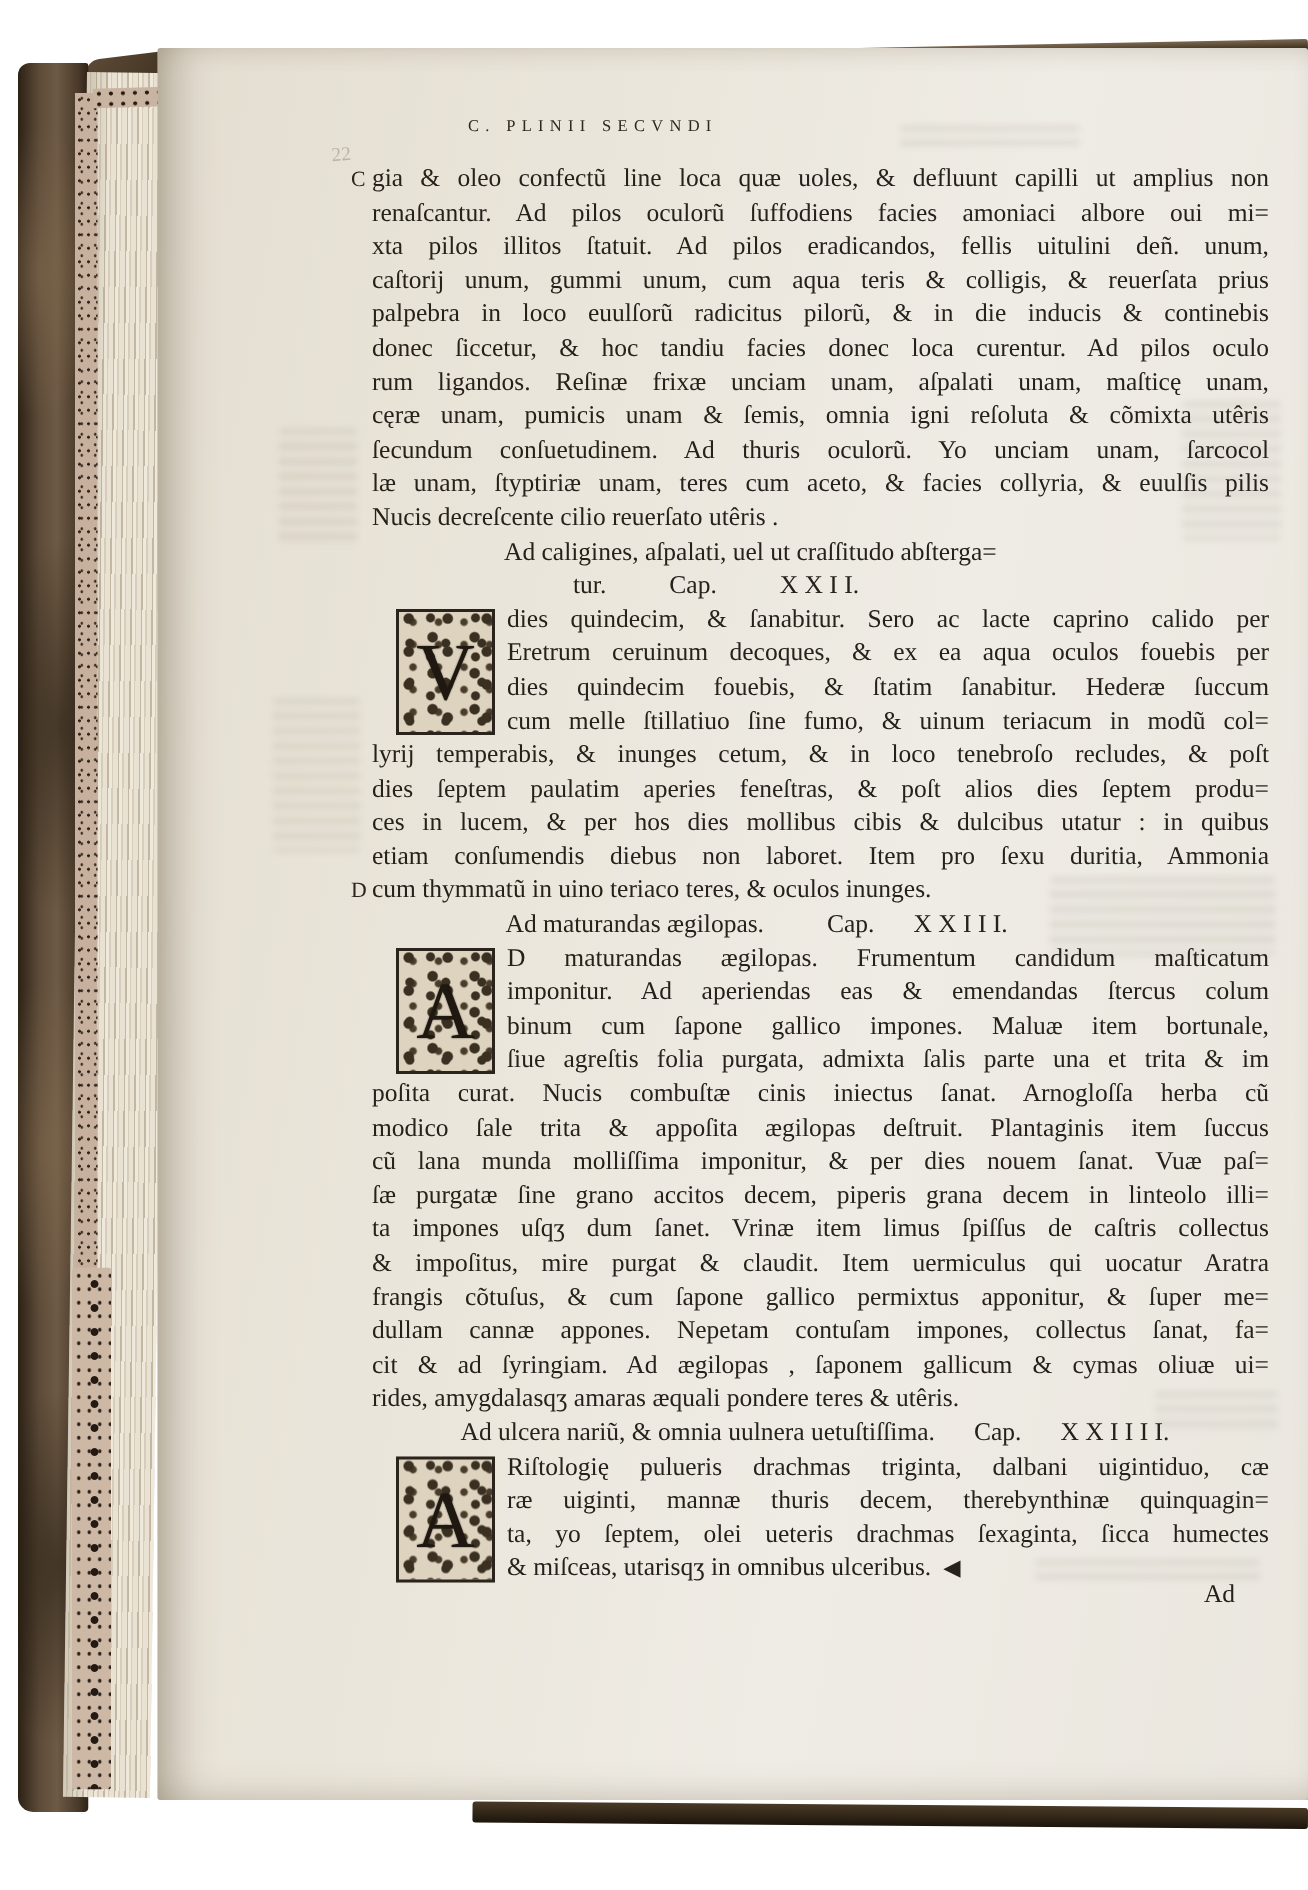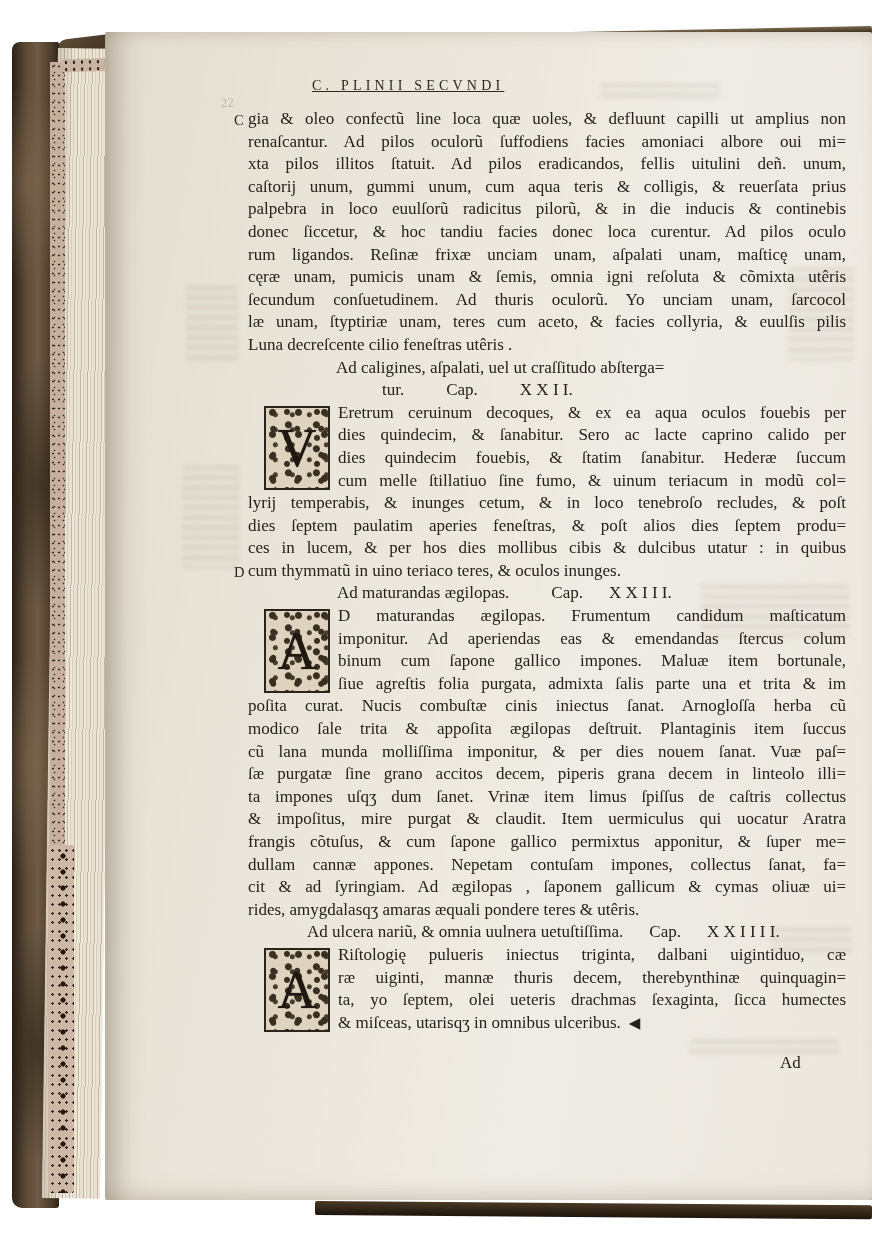--- a/index.html
+++ b/index.html
@@ -83,22 +83,22 @@
                inset 0 10px 18px -12px rgba(120,100,75,.22);
     border-radius:2px;
   }
   
   .smudge{
     background:repeating-linear-gradient(180deg,rgba(125,112,92,.16) 0 3px,rgba(125,112,92,.02) 3px 10px);
     filter:blur(2px);border-radius:3px;
   }
   
   .running-title{
-    left:312px;top:78px;font-size:14px;letter-spacing:4.2px;
-    color:#2e281f;white-space:nowrap;text-decoration:underline;
+    left:312px;top:78px;font-size:11px;letter-spacing:4.2px;
+    color:#2e281f;white-space:nowrap;
   }
   .pageno-faint{
     left:221px;top:95px;font-size:13px;color:#6d6150;opacity:.35;
     transform:rotate(-5deg);
   }
   .textblock{left:248px;top:108px;width:598px;}
   .line{
     height:22.6px;line-height:22.6px;font-size:17px;
     text-align:justify;text-align-last:justify;
     position:relative;white-space:nowrap0;
@@ -123,21 +123,21 @@
     background-size:26px 22px,30px 26px,28px 24px,24px 26px,17px 15px;
     display:flex;align-items:center;justify-content:center;
   }
   .initial span{
     font-size:54px;line-height:1;color:#1e1811;
     text-shadow:0 0 1px #1e1811;
   }
   .gap-sm{display:inline-block;width:42px;}
   .gap-md{display:inline-block;width:26px;}
   .endmark{font-size:15px;margin-left:8px;}
-  .catchword{left:780px;top:1053px;width:66px;text-align:left;font-size:17px;}
+  .catchword{left:780px;top:1053px;width:66px;text-align:center;font-size:17px;}
 </style>
 </head>
 <body>
 
 <div class="abs board-top"></div>
 <div class="abs board-corner-tl"></div>
 <div class="abs leather-left"></div>
 <div class="abs page-edges"></div>
 <div class="abs endpaper-speckle-full"></div>
 <div class="abs endpaper-dotted-bottom"></div>
@@ -165,38 +165,39 @@
   </div>
   <div class="line">renaſcantur.  Ad pilos oculorũ ſuffodiens facies amoniaci albore oui mi=</div>
   <div class="line">xta pilos illitos ſtatuit.    Ad pilos eradicandos, fellis uitulini deñ. unum,</div>
   <div class="line">caſtorij unum, gummi unum, cum aqua teris &amp; colligis, &amp; reuerſata prius</div>
   <div class="line">palpebra in loco euulſorũ radicitus pilorũ, &amp; in die inducis &amp; continebis</div>
   <div class="line">donec ſiccetur, &amp; hoc tandiu facies donec loca curentur.   Ad pilos oculo</div>
   <div class="line">rum ligandos.  Reſinæ frixæ unciam unam, aſpalati unam, maſticę unam,</div>
   <div class="line">cęræ unam, pumicis unam &amp; ſemis, omnia igni reſoluta &amp; cõmixta utêris</div>
   <div class="line">ſecundum conſuetudinem.  Ad thuris oculorũ.  Yo unciam unam, ſarcocol</div>
   <div class="line">læ unam, ſtyptiriæ unam, teres cum aceto, &amp; facies collyria, &amp; euulſis pilis</div>
-  <div class="line last">Luna decreſcente cilio feneſtras utêris .</div>
+  <div class="line last">Nucis decreſcente cilio reuerſato utêris .</div>
 
   <div class="hline" style="padding-left:88px">Ad caligines, aſpalati, uel ut craſſitudo abſterga=</div>
   <div class="hline" style="padding-left:134px">
     <span>tur.</span><span class="gap-sm"></span><span>Cap.</span><span class="gap-sm"></span><span>X X I I.</span>
   </div>
 
   <div class="chapter">
     <div class="initial">
         <span>V</span>
       </div>
+    <div class="line ind">dies quindecim, &amp; ſanabitur.  Sero ac lacte caprino calido per</div>
     <div class="line ind">Eretrum ceruinum decoques, &amp; ex ea aqua oculos fouebis per</div>
-    <div class="line ind">dies quindecim, &amp; ſanabitur.  Sero ac lacte caprino calido per</div>
     <div class="line ind">dies quindecim fouebis, &amp; ſtatim ſanabitur.   Hederæ ſuccum</div>
     <div class="line ind">cum melle ſtillatiuo ſine fumo, &amp; uinum teriacum in modũ col=</div>
     <div class="line">lyrij temperabis, &amp; inunges cetum, &amp; in loco tenebroſo recludes, &amp; poſt</div>
     <div class="line">dies ſeptem paulatim aperies  feneſtras, &amp; poſt alios dies ſeptem produ=</div>
     <div class="line">ces in lucem, &amp; per hos dies  mollibus  cibis &amp; dulcibus utatur : in quibus</div>
+    <div class="line">etiam conſumendis diebus non laboret.  Item pro ſexu duritia, Ammonia</div>
     <div class="line last">
       <span class="margin-letter">D</span>
       <span>cum thymmatũ in uino teriaco teres, &amp; oculos inunges.</span>
     </div>
   </div>
 
   <div class="hline" style="padding-left:89px">
     <span>Ad maturandas ægilopas.</span><span class="gap-sm"></span><span>Cap.</span><span class="gap-md"></span><span>X X I I I.</span>
   </div>
 
@@ -221,21 +222,21 @@
   </div>
 
   <div class="hline" style="padding-left:59px">
     <span>Ad ulcera nariũ, &amp; omnia uulnera uetuſtiſſima.</span><span class="gap-md"></span><span>Cap.</span><span class="gap-md"></span><span>X X I I I I.</span>
   </div>
 
   <div class="chapter">
     <div class="initial">
         <span>A</span>
       </div>
-    <div class="line ind">Riſtologię pulueris iniectus triginta, dalbani uigintiduo, cæ</div>
+    <div class="line ind">Riſtologię pulueris drachmas triginta, dalbani uigintiduo, cæ</div>
     <div class="line ind">ræ uiginti, mannæ thuris decem, therebynthinæ quinquagin=</div>
     <div class="line ind">ta, yo ſeptem, olei ueteris drachmas ſexaginta, ſicca humectes</div>
     <div class="line ind last">
       <span>&amp; miſceas, utarisqʒ in omnibus ulceribus.</span><span class="endmark">◀</span>
     </div>
   </div>
 
 </div>
 
 <div class="abs catchword">Ad</div>

